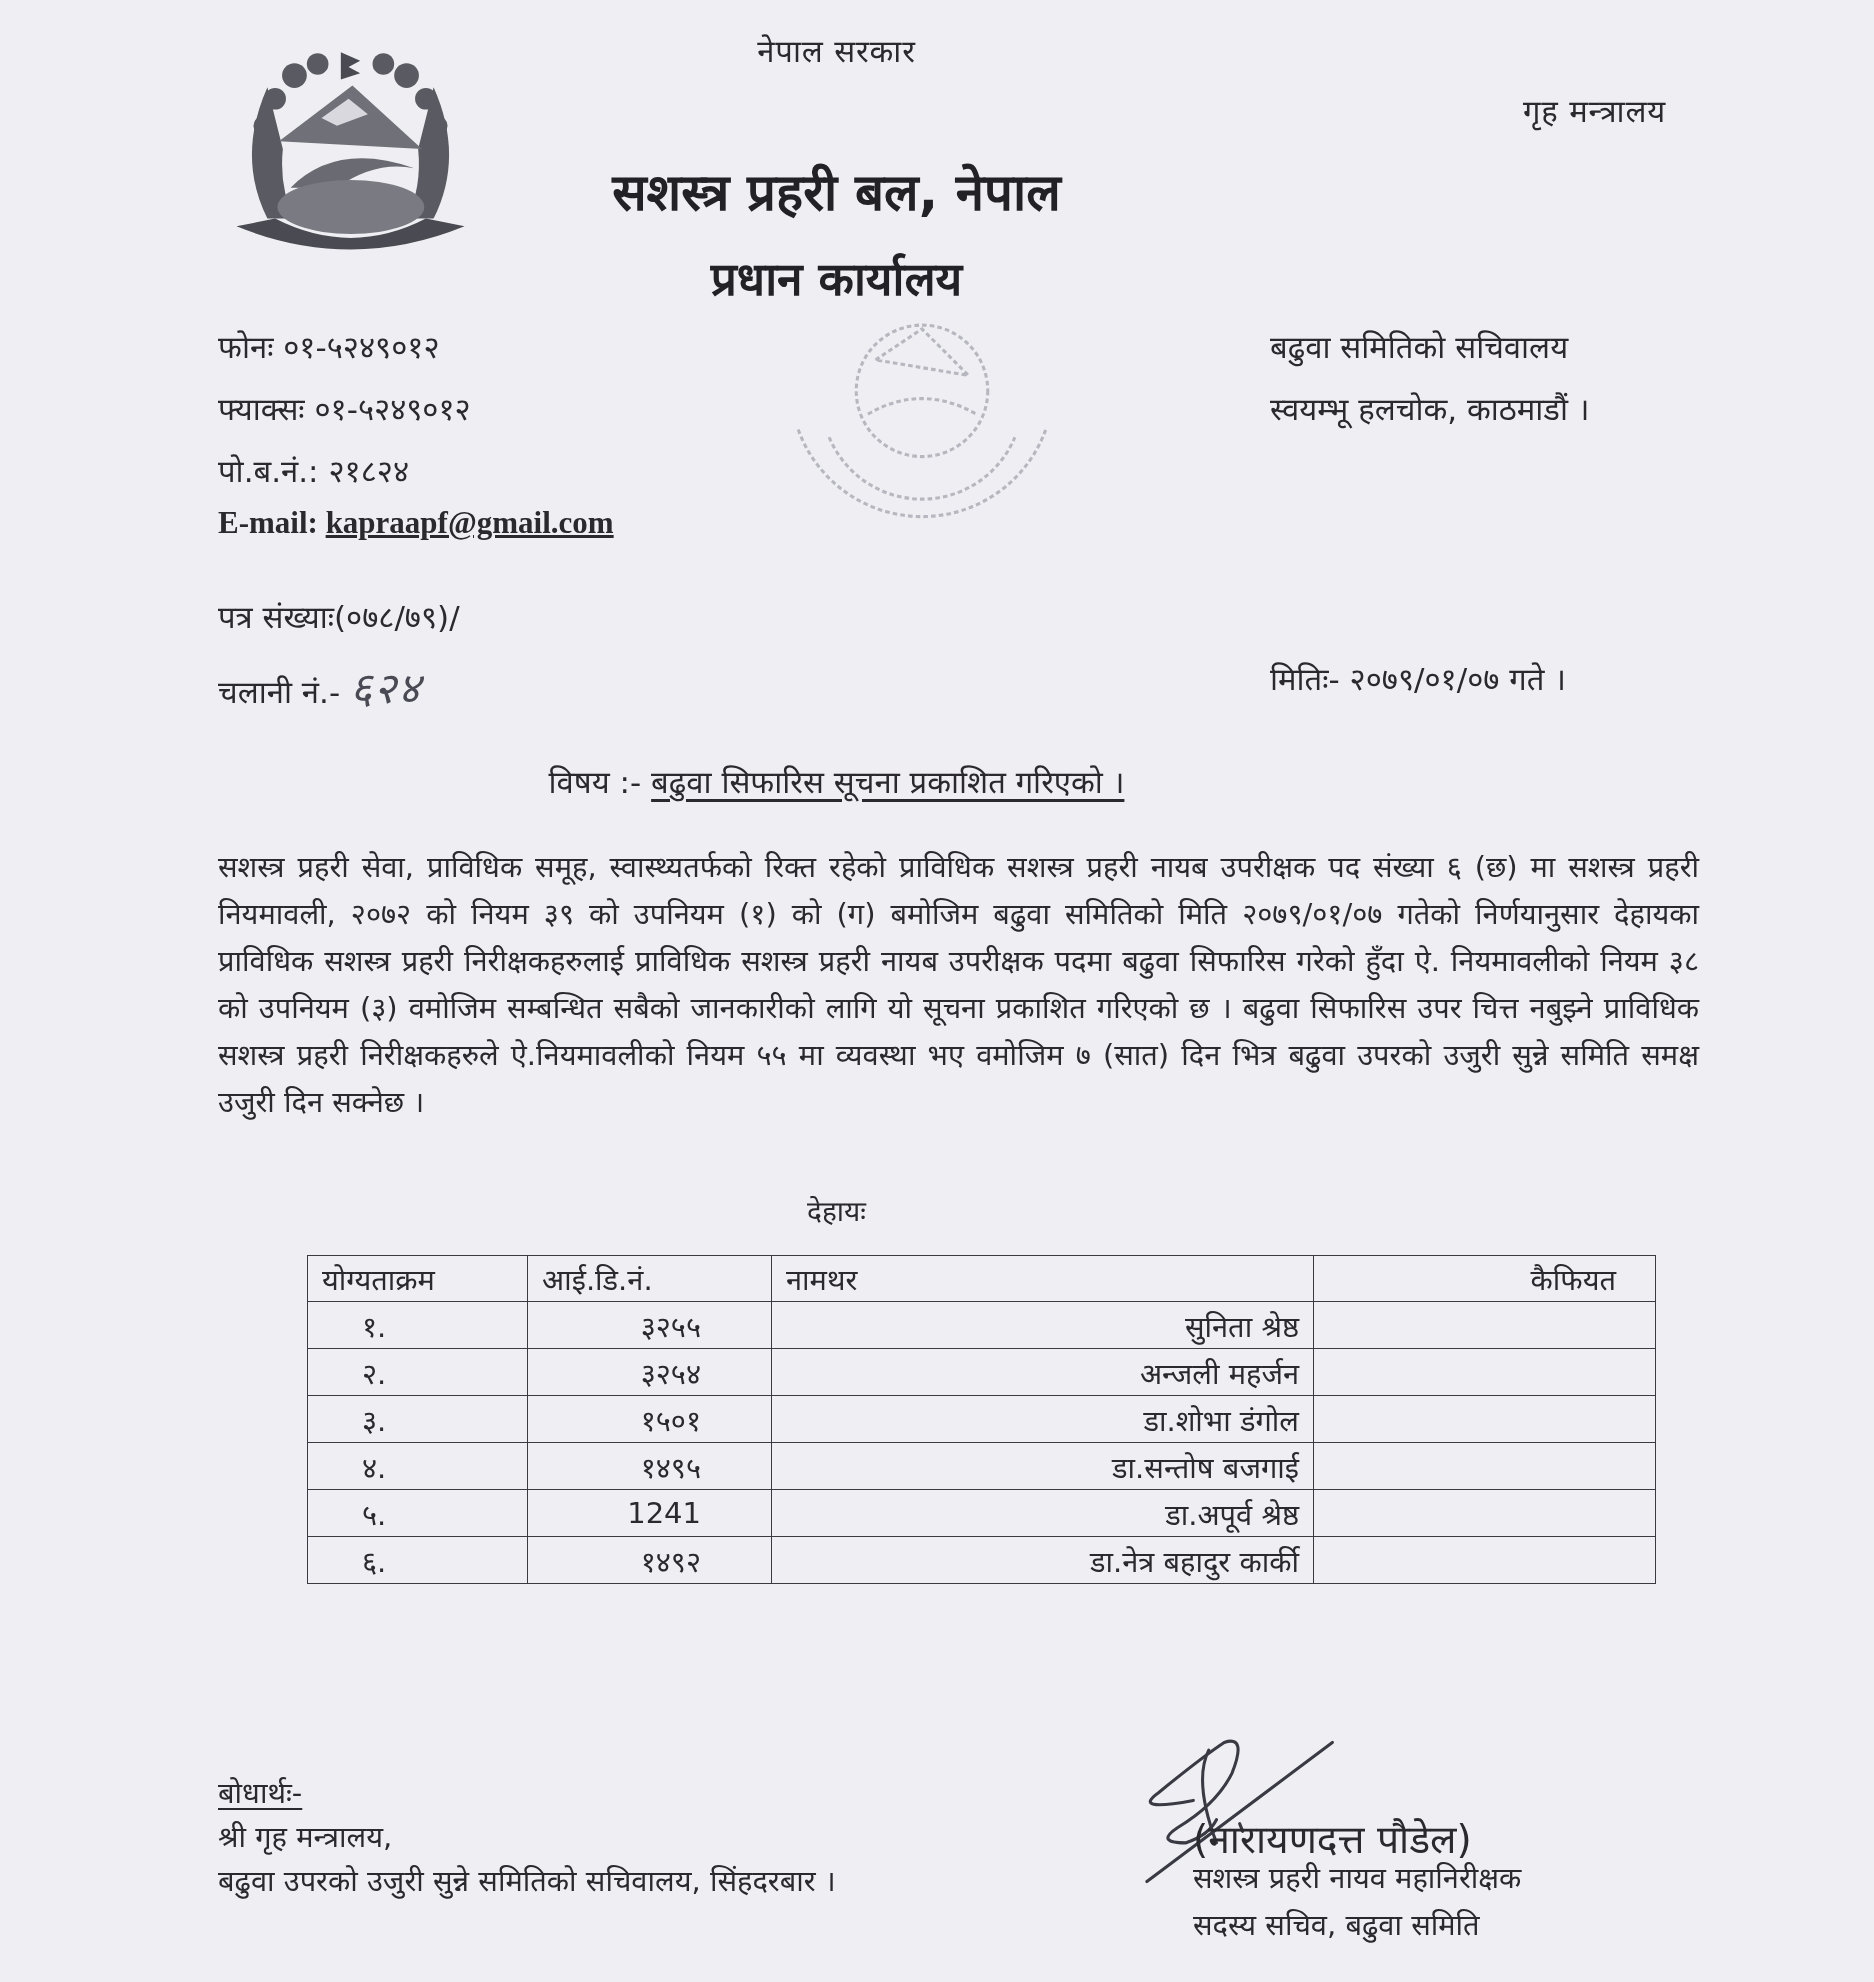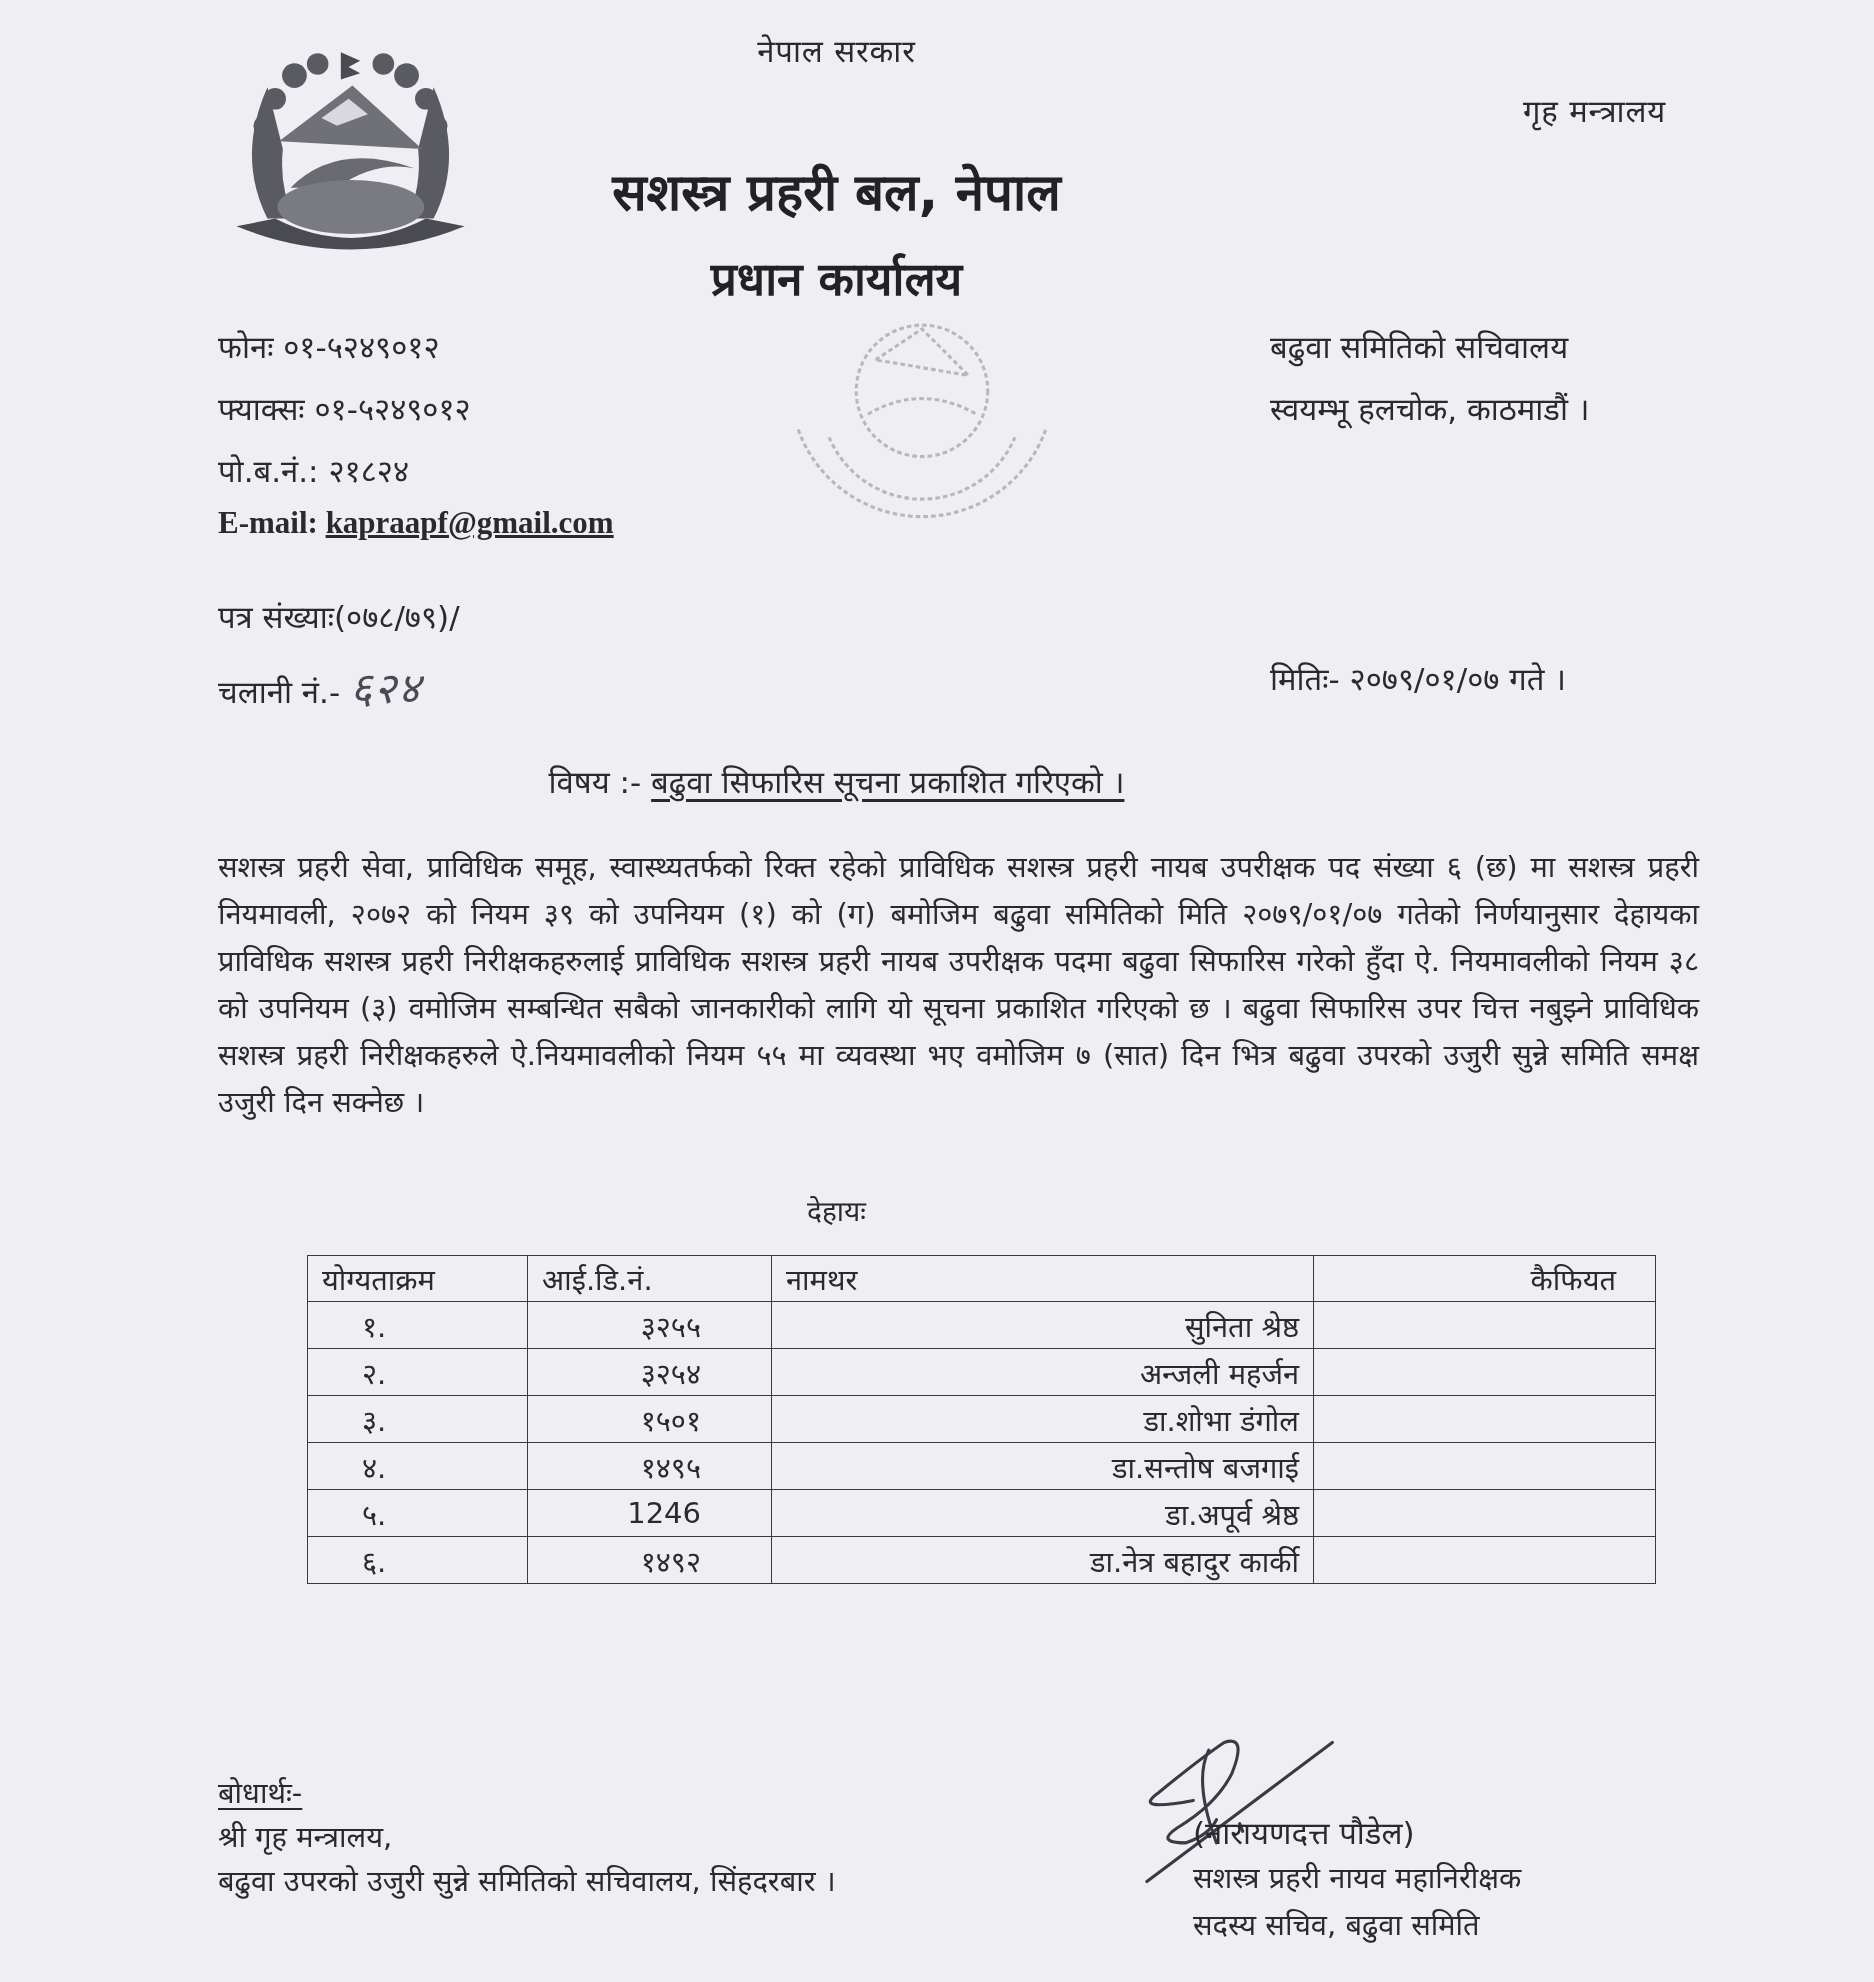--- a/index.html
+++ b/index.html
@@ -136,21 +136,21 @@
       <td></td>
     </tr>
     <tr>
       <td class="rank">४.</td>
       <td class="id">१४९५</td>
       <td class="name">डा.सन्तोष बजगाई</td>
       <td></td>
     </tr>
     <tr>
       <td class="rank">५.</td>
-      <td class="id">1246</td>
+      <td class="id">1241</td>
       <td class="name">डा.अपूर्व श्रेष्ठ</td>
       <td></td>
     </tr>
     <tr>
       <td class="rank">६.</td>
       <td class="id">१४९२</td>
       <td class="name">डा.नेत्र बहादुर कार्की</td>
       <td></td>
     </tr>
   </tbody>
@@ -161,16 +161,16 @@
 <div class="abs txt" style="left:218px; top:1860px; font-size:29px;">बढुवा उपरको उजुरी सुन्ने समितिको सचिवालय, सिंहदरबार ।</div>
 
 <svg class="sig" viewBox="0 0 700 220">
   <g fill="none" stroke="#3a3a44" stroke-width="4" stroke-linecap="round">
     <path d="M60 200 L300 20"></path>
     <path d="M120 95 Q40 110 75 85 Q130 40 160 20 Q190 10 170 60 Q150 100 100 130 Q70 150 110 150 Q140 140 150 120"></path>
     <path d="M140 30 Q120 70 150 150"></path>
     <path d="M180 125 L184 135"></path>
   </g>
 </svg>
-<div class="abs txt" style="left:1193px; top:1811px; font-size:31px;text-align:center;">(नारायणदत्त पौडेल)</div>
+<div class="abs txt" style="left:1193px; top:1811px; font-size:39px;text-align:center;">(नारायणदत्त पौडेल)</div>
 <div class="abs txt" style="left:1193px; top:1857px; font-size:29px;">सशस्त्र प्रहरी नायव महानिरीक्षक</div>
 <div class="abs txt" style="left:1193px; top:1904px; font-size:29px;">सदस्य सचिव, बढुवा समिति</div>
 
 
 </body></html>

